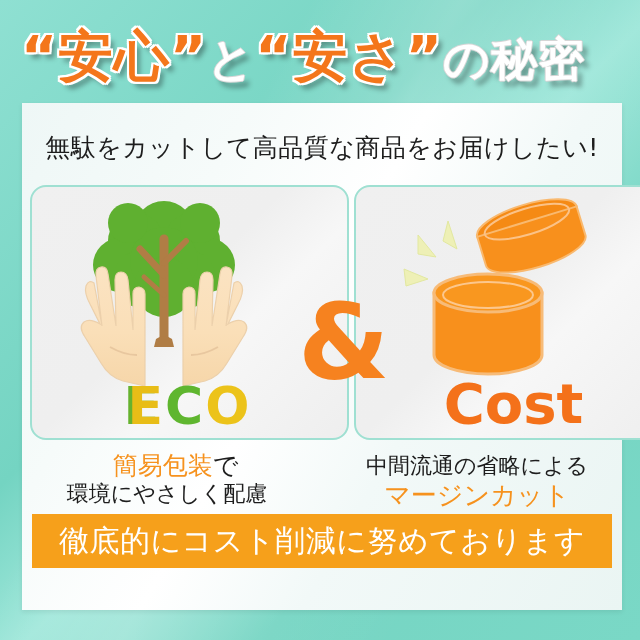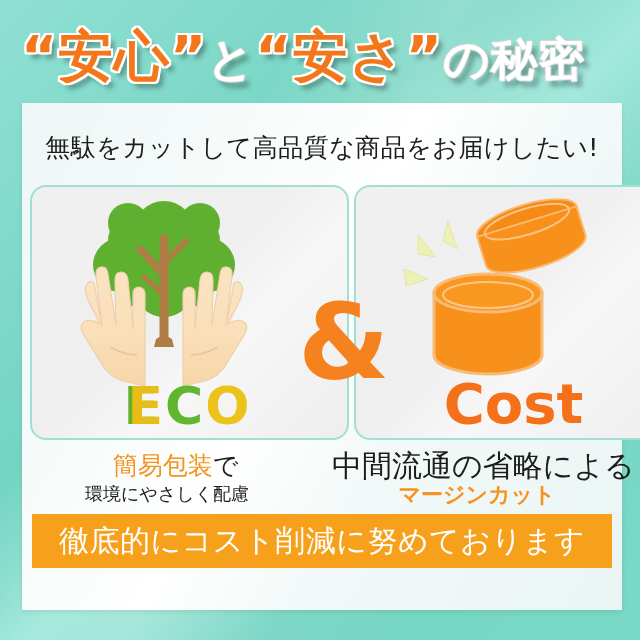--- a/index.html
+++ b/index.html
@@ -166,23 +166,23 @@
     top: 0;
     width: 290px;
     text-align: center;
     font-family: "DejaVu Sans", "Liberation Sans", sans-serif;
     white-space: nowrap;
   }
   .caption-left  { left: 0px; }
   .caption-right { left: 310px; }
 
   .cap-line1 { font-size: 25px; font-weight: 500; line-height: 30px; padding-left: 17px; }
-  .cap-line2 { font-size: 18px; font-weight: 500; line-height: 26px; }
-  .cap-line1-alt { font-size: 30px; font-weight: 500; line-height: 30px; color:#1d1d1d;}
-  .cap-line2-alt { font-size: 22px; font-weight: 700; line-height: 28px; color:#f6921e;}
+  .cap-line2 { font-size: 22px; font-weight: 500; line-height: 26px; }
+  .cap-line1-alt { font-size: 22px; font-weight: 500; line-height: 30px; color:#1d1d1d;}
+  .cap-line2-alt { font-size: 26px; font-weight: 400; line-height: 28px; color:#f6921e;}
   .txt-orange { color: #f6921e; }
   .txt-dark   { color: #1d1d1d; }
 
   
   .banner {
     position: absolute;
     left: 10px;
     top: 411px;
     width: 580px;
     height: 54px;

